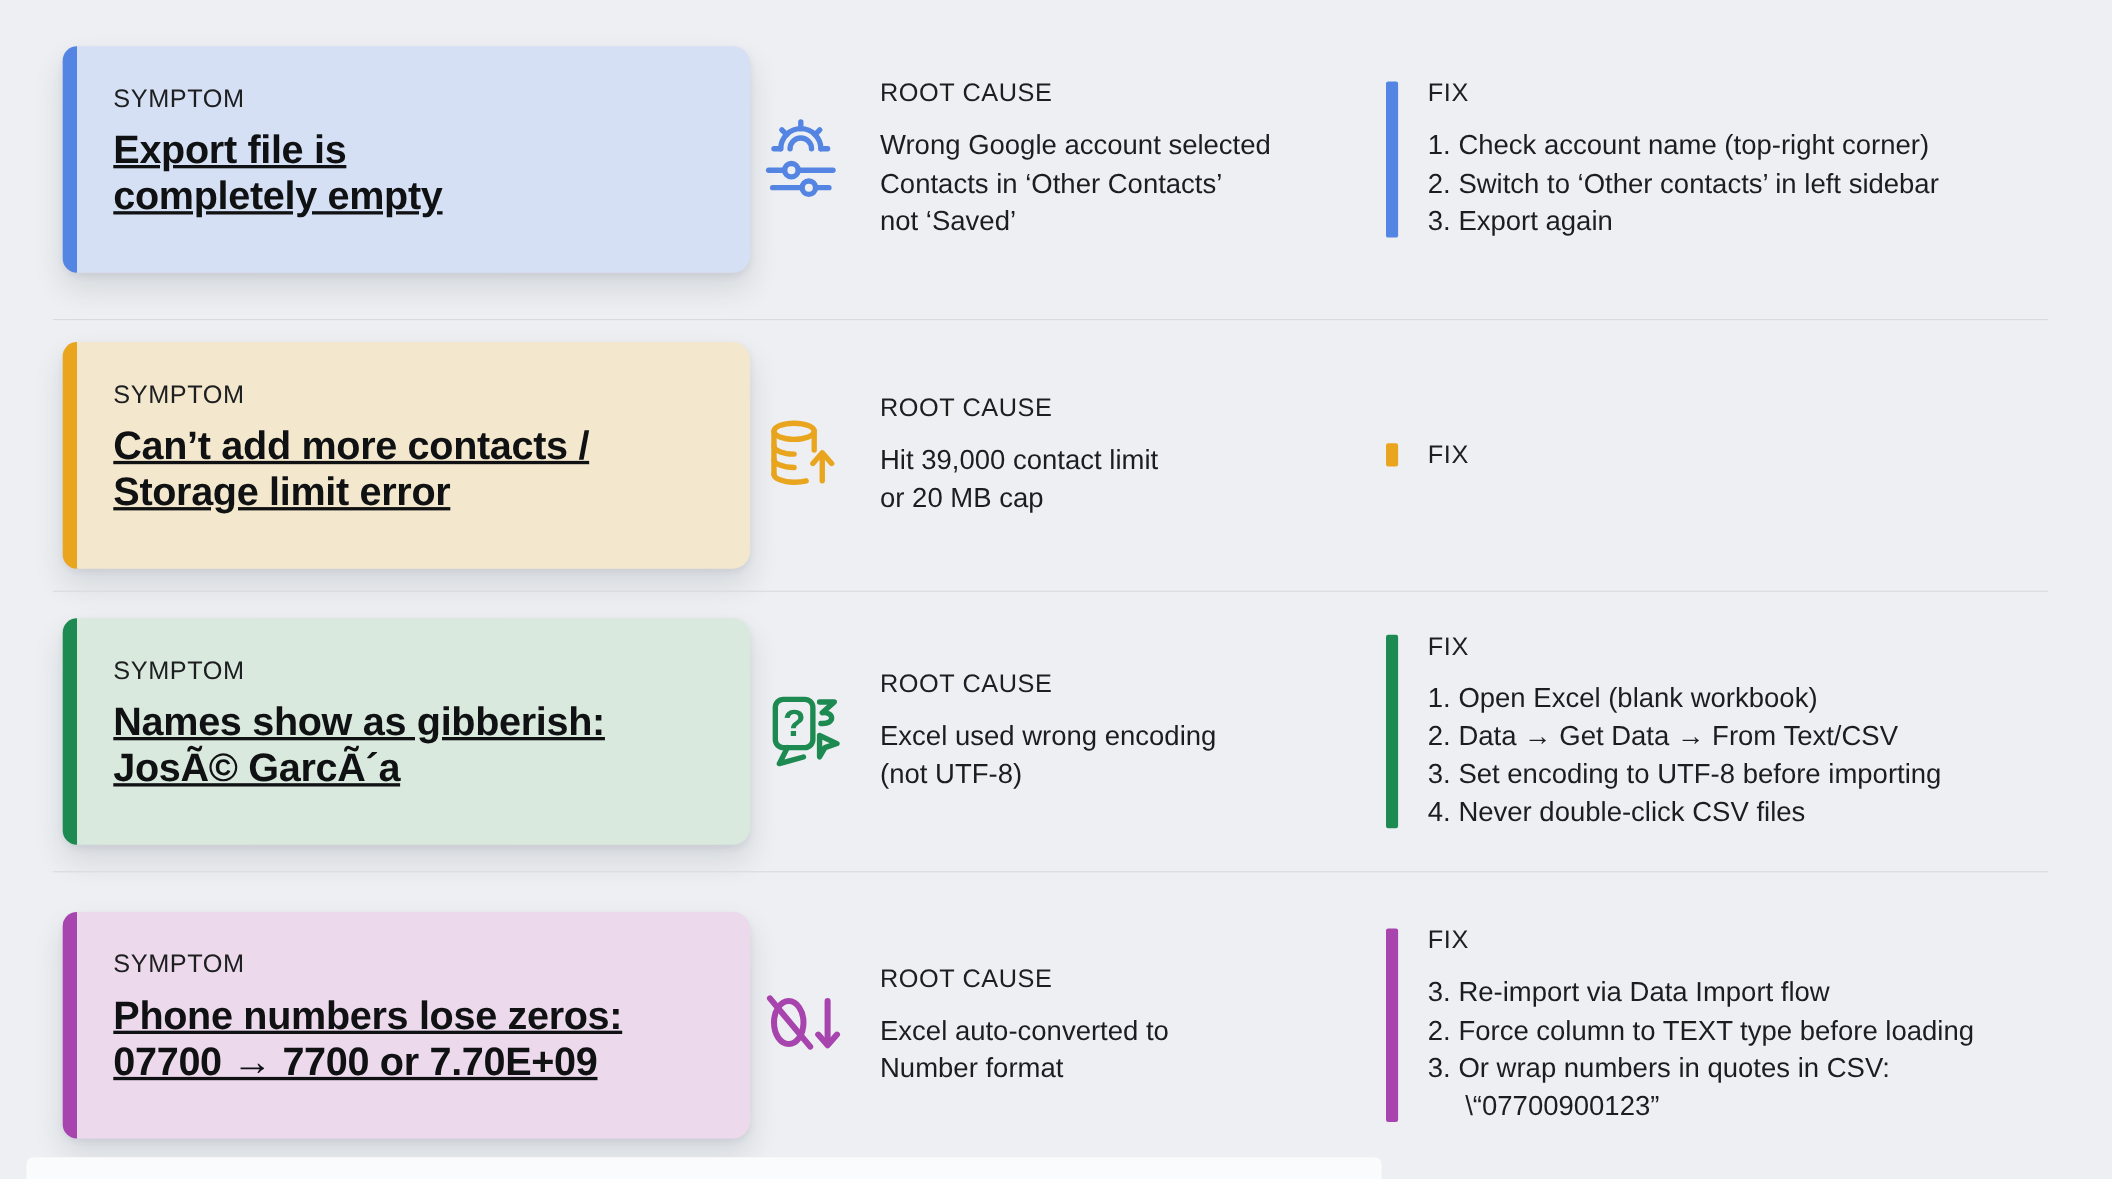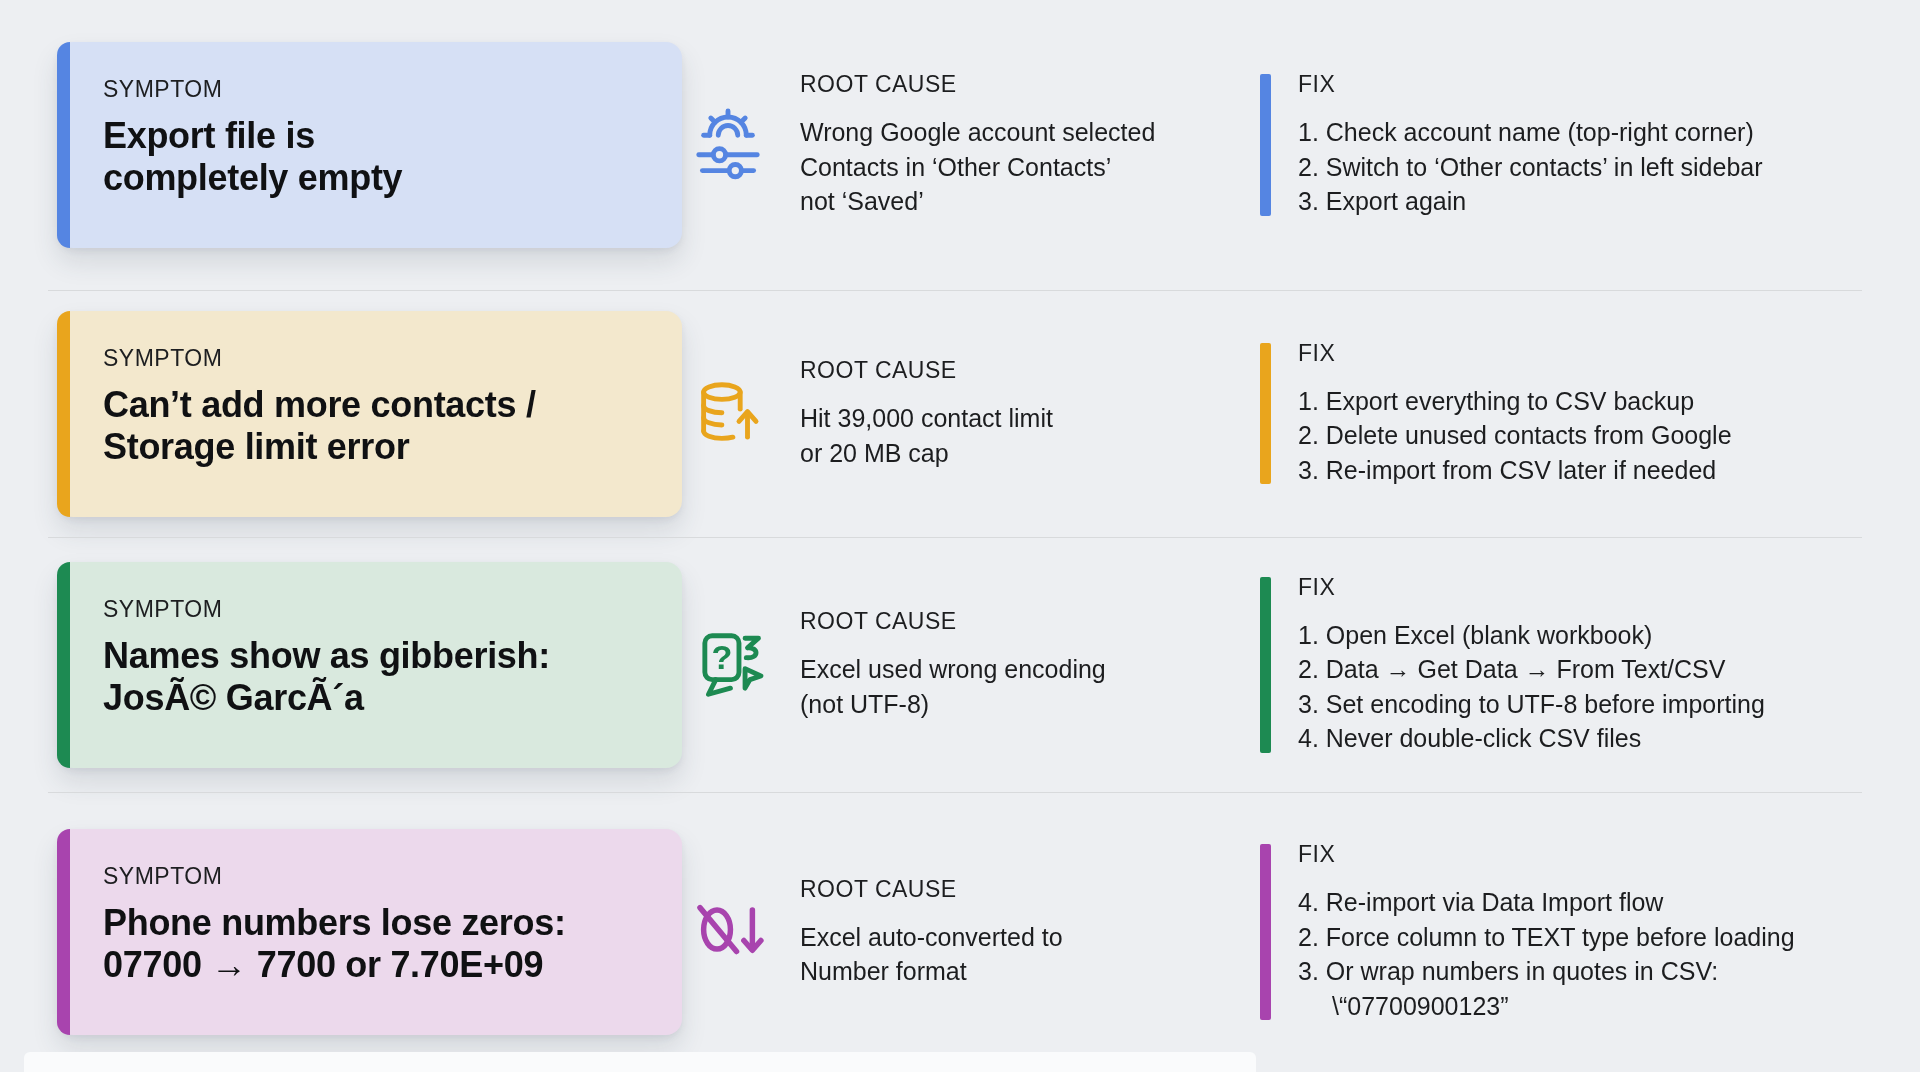--- a/index.html
+++ b/index.html
@@ -29,21 +29,21 @@
     border-radius:16px;box-sizing:border-box;
     padding:34px 22px 0 46px;
     box-shadow:0 14px 26px rgba(50,60,80,.13),0 3px 6px rgba(50,60,80,.07);
   }
   .card-bar{
     position:absolute;left:0;top:0;bottom:0;width:13px;
     border-radius:16px 0 0 16px;
   }
   .eyebrow{font-size:23px;letter-spacing:.5px;color:#1d1e20;}
   .card .eyebrow{margin-bottom:12px;}
-  .title{font-size:36px;font-weight:700;line-height:1.18;color:#101113;letter-spacing:-.3px;}
+  .title{font-size:36px;font-weight:700;line-height:1.18;color:#101113;letter-spacing:-.3px;text-decoration:underline;}
   
   .icon-cell{display:flex;justify-content:center;align-items:center;}
   .icon-cell svg{width:78px;height:78px;display:block;}
   .rc .body,.fix .body{font-size:25px;line-height:1.38;color:#1c1d1f;margin-top:17px;}
   
   .fix{position:relative;padding-left:38px;padding-right:0;}
   .fix-bar{position:absolute;left:0;top:3px;bottom:3px;width:11px;border-radius:2px;}
   .cont{padding-left:34px;}
   .bottom-strip{
     position:absolute;left:24px;bottom:0;width:1232px;height:20px;
@@ -124,25 +124,20 @@
   <div class="rc">
     <div class="eyebrow">ROOT CAUSE</div>
     <div class="body">
       <div>Hit 39,000 contact limit</div>
       <div>or 20 MB cap</div>
     </div>
   </div>
   <div class="fix">
     <div class="fix-bar" style="background: rgb(233, 165, 29);"></div>
     <div class="eyebrow">FIX</div>
-    <div class="body">
-      <div>1. Export everything to CSV backup</div>
-      <div>2. Delete unused contacts from Google</div>
-      <div>3. Re-import from CSV later if needed</div>
-    </div>
   </div>
 </section>
 
 <section class="row">
   <div>
     <div class="card" style="background: rgb(217, 233, 222);">
       <div class="card-bar" style="background: rgb(29, 138, 82);"></div>
       <div class="eyebrow">SYMPTOM</div>
       <div class="title">
         <div>Names show as gibberish:</div>
@@ -201,21 +196,21 @@
     <div class="eyebrow">ROOT CAUSE</div>
     <div class="body">
       <div>Excel auto-converted to</div>
       <div>Number format</div>
     </div>
   </div>
   <div class="fix">
     <div class="fix-bar" style="background: rgb(168, 68, 174);"></div>
     <div class="eyebrow">FIX</div>
     <div class="body">
-      <div>4. Re-import via Data Import flow</div>
+      <div>3. Re-import via Data Import flow</div>
       <div>2. Force column to TEXT type before loading</div>
       <div>3. Or wrap numbers in quotes in CSV:</div>
       <div class="cont">\“07700900123”</div>
     </div>
   </div>
 </section>
 
 <div class="bottom-strip"></div>
 
 </body></html>

